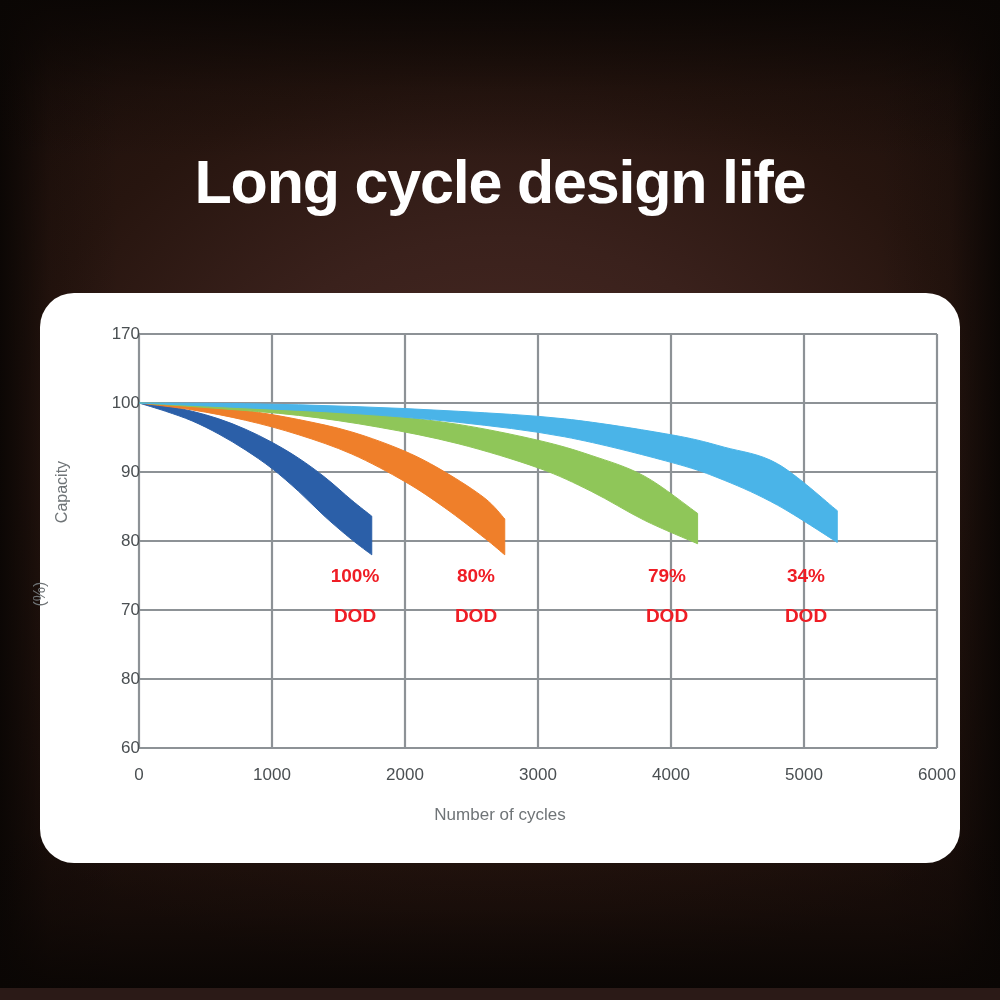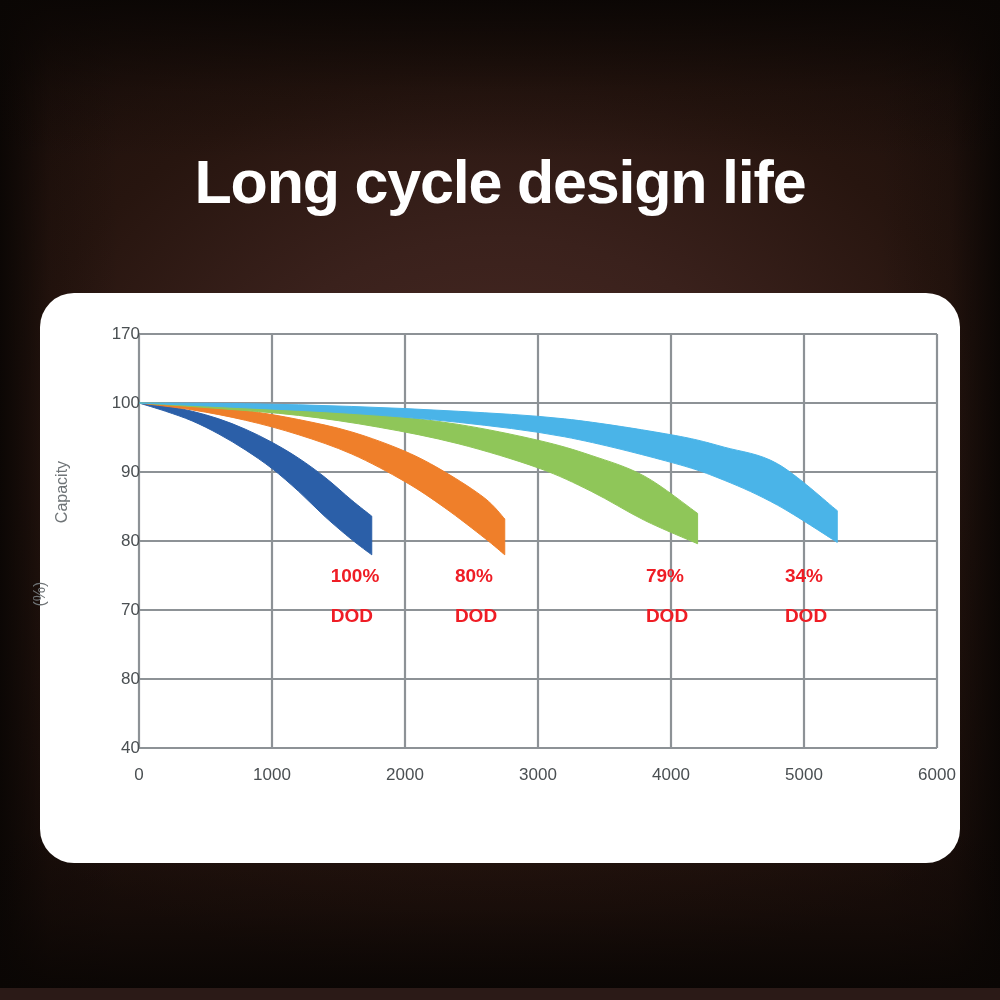--- a/index.html
+++ b/index.html
@@ -73,20 +73,21 @@
   .xtick{
     position:absolute;
     color:#4a4f52;font-size:17px;
     transform:translateX(-50%);
   }
   .dodlabel{
     position:absolute;
     color:#ef1d25;
     font-size:19px;
     font-weight:bold;
+    text-align:center;
     line-height:1.05;
     transform:translateX(-50%);
     white-space:pre-line;
   }
   svg{display:block;}
 </style>
 </head>
 <body>
 
 <div id="page">
@@ -99,21 +100,21 @@
       <div class="ylabel" id="ylabel-cap">Capacity</div>
       <div class="ylabel" id="ylabel-pct">(%)</div>
 
       <div id="yticks">
         <div class="ytick" style="top:41px">170</div>
         <div class="ytick" style="top:110px">100</div>
         <div class="ytick" style="top:179px">90</div>
         <div class="ytick" style="top:248px">80</div>
         <div class="ytick" style="top:317px">70</div>
         <div class="ytick" style="top:386px">80</div>
-        <div class="ytick" style="top:455px">40</div>
+        <div class="ytick" style="top:455px">60</div>
       </div>
 
       <div id="xticks">
         <div class="xtick" style="left:99px;top:472px">0</div>
         <div class="xtick" style="left:232px;top:472px">1000</div>
         <div class="xtick" style="left:365px;top:472px">2000</div>
         <div class="xtick" style="left:498px;top:472px">3000</div>
         <div class="xtick" style="left:631px;top:472px">4000</div>
         <div class="xtick" style="left:764px;top:472px">5000</div>
         <div class="xtick" style="left:897px;top:472px">6000</div>
@@ -154,15 +155,16 @@
       </div>
       <div class="dodlabel" style="left:627px;top:253px">
         <span>79%</span><br>
         <span>DOD</span>
       </div>
       <div class="dodlabel" style="left:766px;top:253px">
         <span>34%</span><br>
         <span>DOD</span>
       </div>
 
+      <div id="xlabel">Number of cycles</div>
     </div>
   </div>
 </div>
 
 </body></html>

